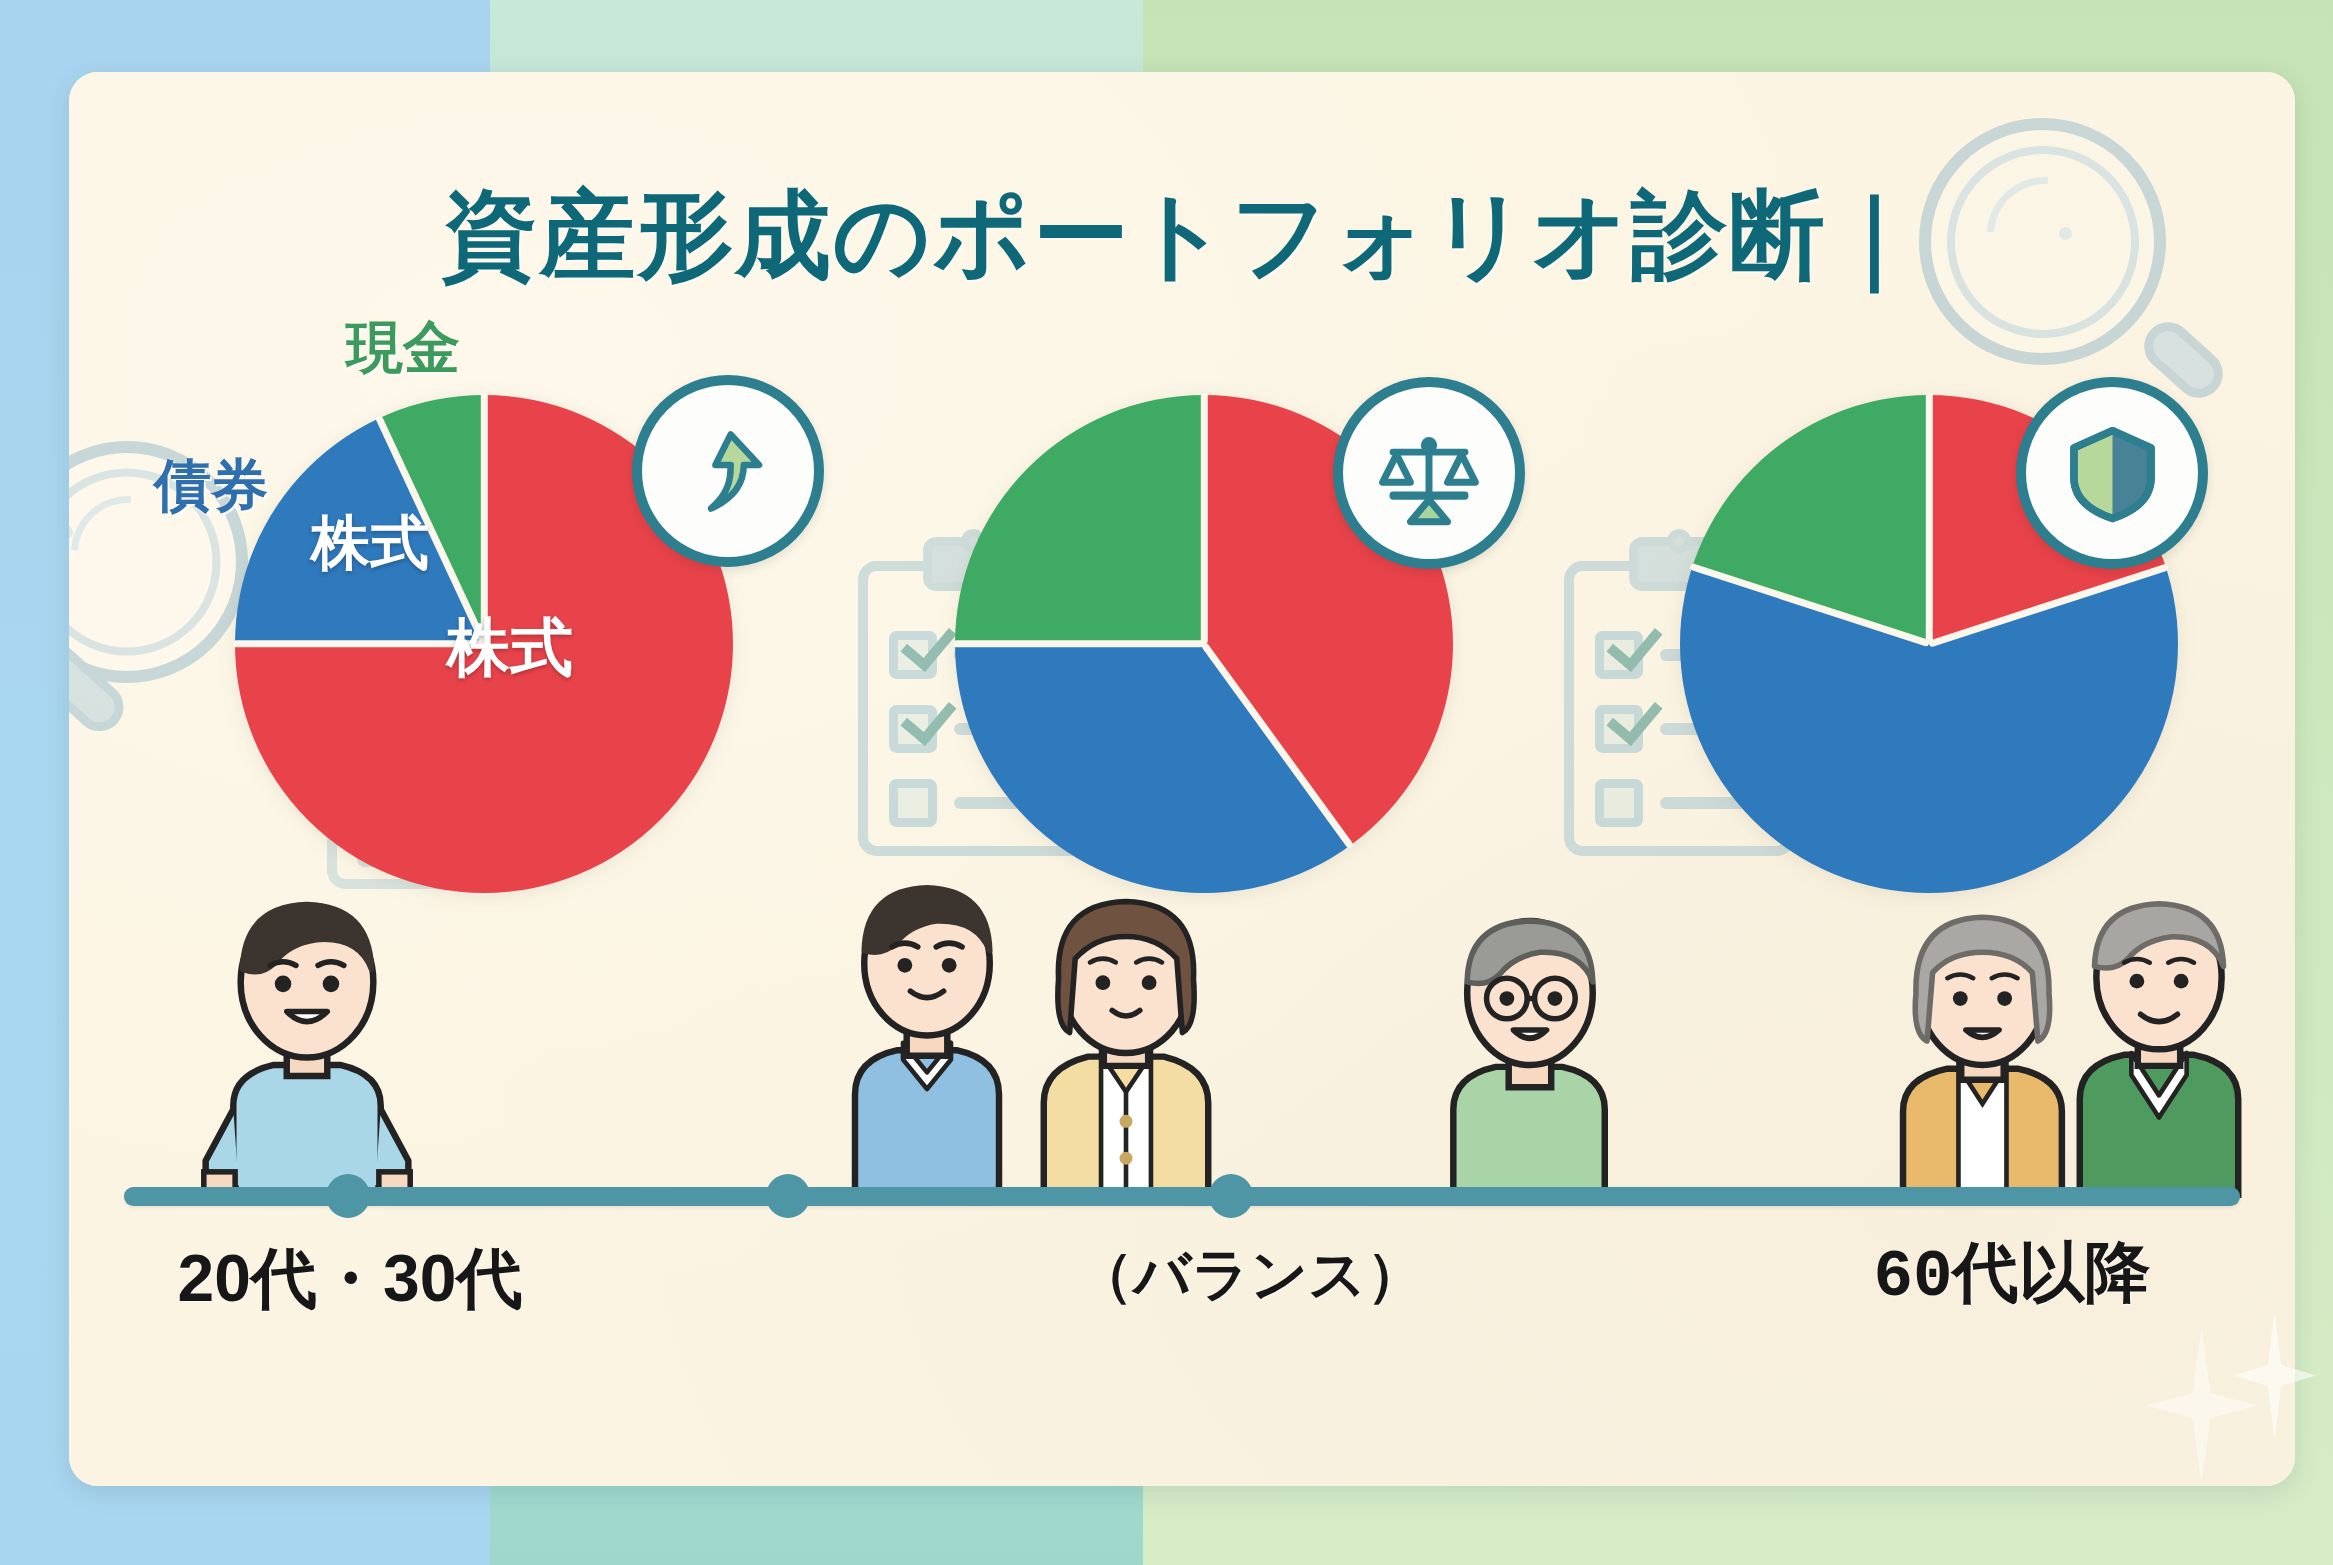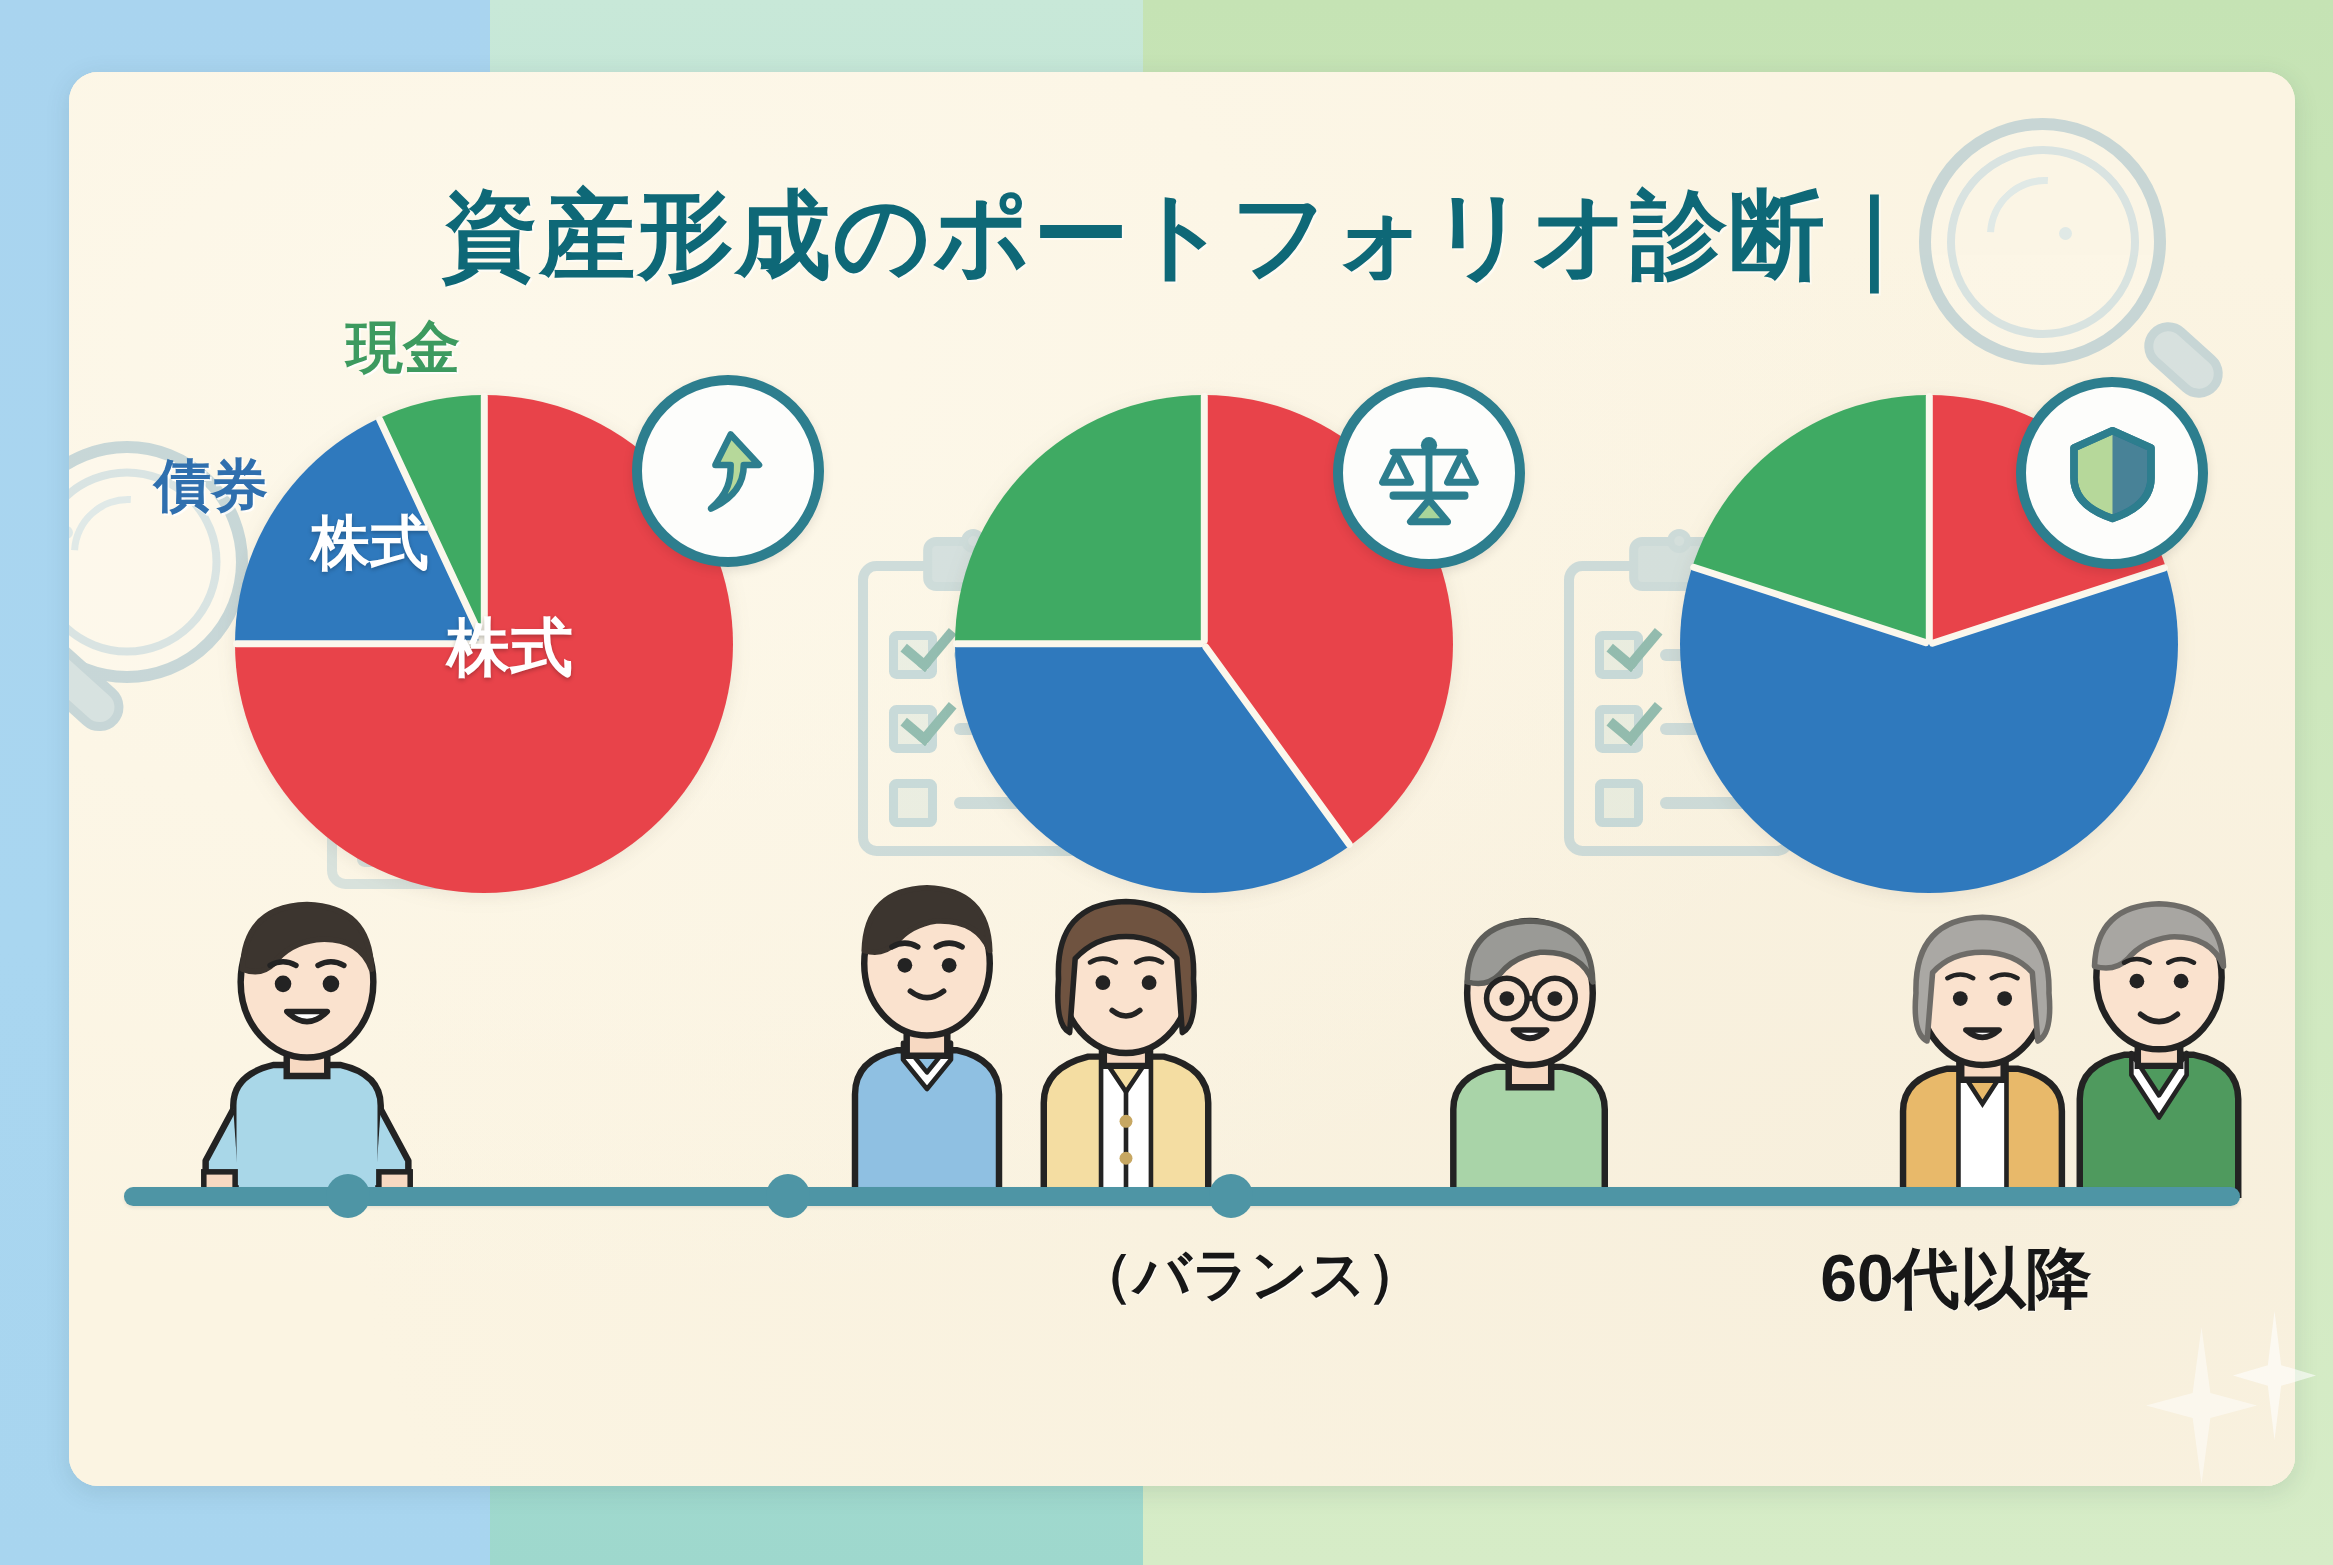--- a/index.html
+++ b/index.html
@@ -350,27 +350,28 @@
     </div>
   </div>
 
   <div id="timeline">
     <div class="tdot" style="left:10.6%;"></div>
     <div class="tdot" style="left:31.4%;"></div>
     <div class="tdot" style="left:52.3%;"></div>
   </div>
 
   <div class="cap" style="left:281px;">
+    <div class="t1">20代・30代</div>
   </div>
 
   <div class="cap" style="left:1181px;">
     <div class="t2">（バランス）</div>
   </div>
 
-  <div class="cap" style="left:1887px;">
+  <div class="cap" style="left:1943px;font-family:Liberation Mono, monospace;">
     <div class="t1">60代以降</div>
   </div>
 
   <div class="sparkle" style="left:2077px;top:1255px;width:111px;height:157px;opacity:.55;">
       <i></i>
     </div>
 </div>
 
 <div class="sparkle" style="left:2233px;top:1311px;width:83px;height:129px;opacity:.7;">
     <i></i>

